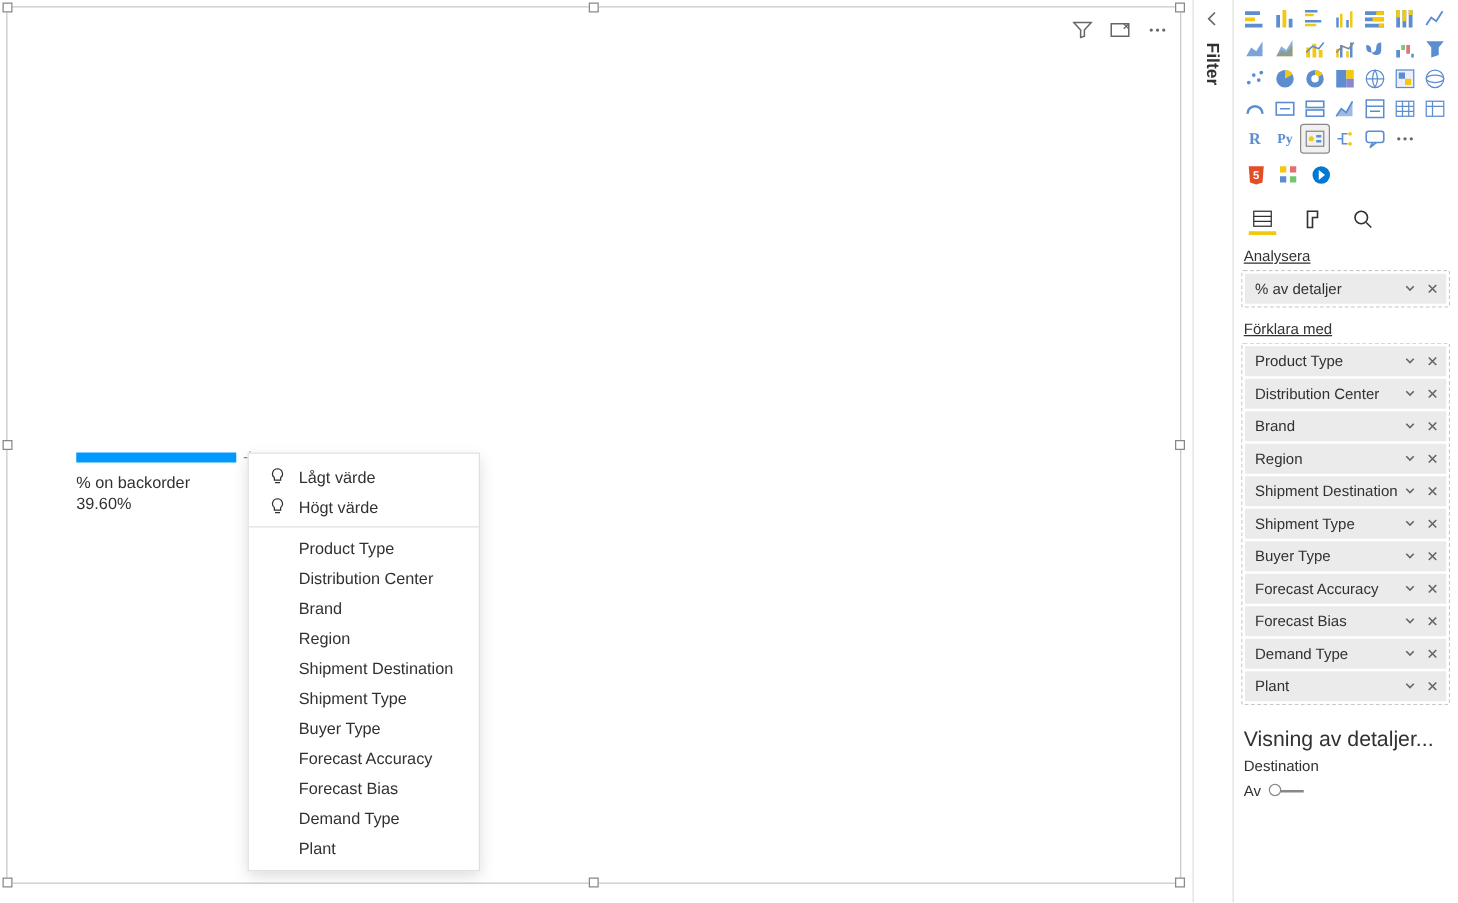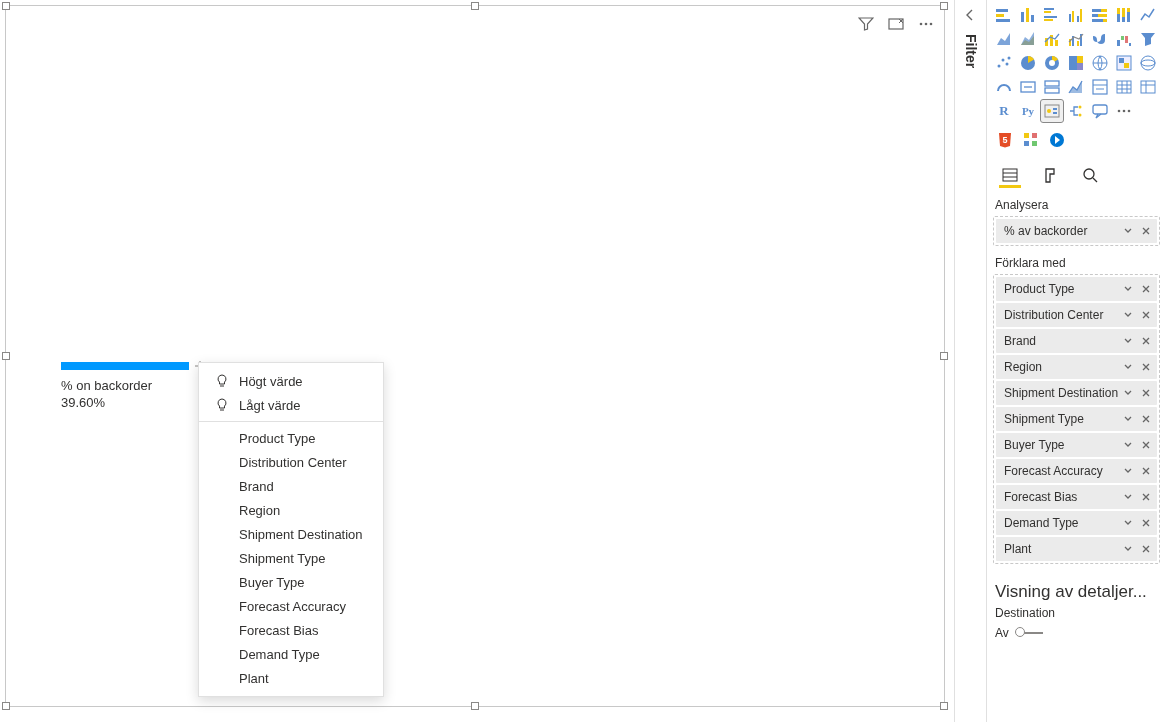--- a/index.html
+++ b/index.html
@@ -205,20 +205,21 @@
     cursor:pointer;
     border-bottom:3px solid transparent;
     padding-bottom:2px;
   }
   .pane-tab.active{border-bottom-color:var(--icon-yellow);}
 
   .section-label{
     font-size:12px;
     color:var(--text);
     margin:10px 0 4px 2px;
+    text-decoration:underline;
   }
   .field-well{
     border:1px dashed var(--border);
     border-radius:2px;
     padding:2px;
     display:flex;
     flex-direction:column;
     gap:2px;
   }
   .field-pill{
@@ -337,30 +338,30 @@
       </div>
 
       <div class="context-menu">
         <div class="cm-item">
           <span class="cm-icon">
             <svg width="14" height="14" viewBox="0 0 14 14" fill="none" stroke="#323130" stroke-width="1">
               <path d="M7 1a4 4 0 0 0-2.5 7.1V10h5V8.1A4 4 0 0 0 7 1z"></path>
                 <path d="M5 12h4"></path>
             </svg>
           </span>
-          <span>Högt värde</span>
+          <span>Lågt värde</span>
         </div>
         <div class="cm-item">
           <span class="cm-icon">
             <svg width="14" height="14" viewBox="0 0 14 14" fill="none" stroke="#323130" stroke-width="1">
               <path d="M7 1a4 4 0 0 0-2.5 7.1V10h5V8.1A4 4 0 0 0 7 1z"></path>
                 <path d="M5 12h4"></path>
             </svg>
           </span>
-          <span>Lågt värde</span>
+          <span>Högt värde</span>
         </div>
         <div class="cm-sep"></div>
         <div class="cm-item cm-noicon">
             <span>Product Type</span>
           </div>
         <div class="cm-item cm-noicon">
             <span>Distribution Center</span>
           </div>
         <div class="cm-item cm-noicon">
             <span>Brand</span>
@@ -673,21 +674,21 @@
         <svg width="18" height="18" fill="none" stroke="#323130" stroke-width="1.3">
             <circle cx="8" cy="8" r="5"></circle>
             <path d="M12 12l4 4"></path>
           </svg>
       </span>
     </div>
 
     <div class="section-label">Analysera</div>
     <div class="field-well">
       <div class="field-pill">
-        <span class="pill-text">% av backorder</span>
+        <span class="pill-text">% av detaljer</span>
         <span class="pill-actions">
           <span class="pill-btn">
               <svg width="10" height="10" viewBox="0 0 10 10" fill="none" stroke="#666" stroke-width="1.3">
                 <path d="M2 3l3 3 3-3"></path>
               </svg>
             </span>
           <span class="pill-btn">
               <svg width="10" height="10" viewBox="0 0 10 10" stroke="#666" stroke-width="1.3">
                 <path d="M2 2l6 6M8 2l-6 6"></path>
               </svg>

